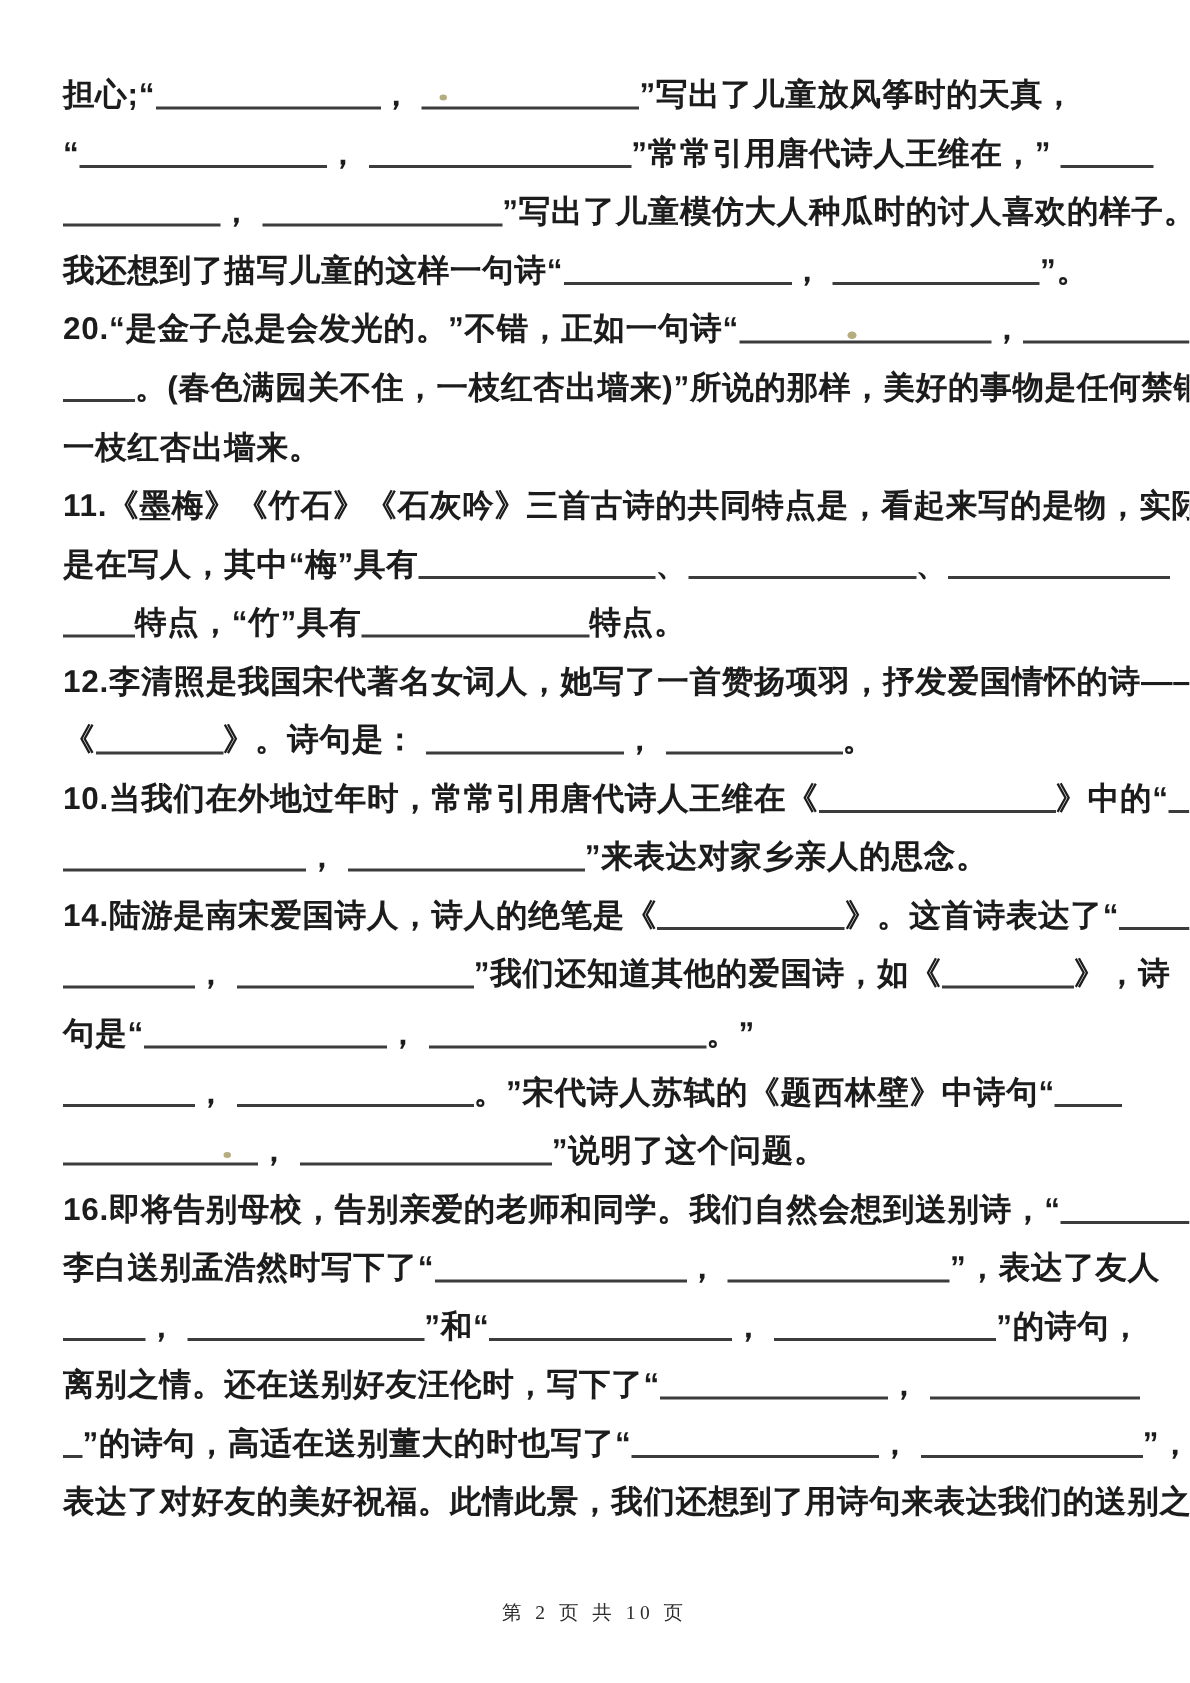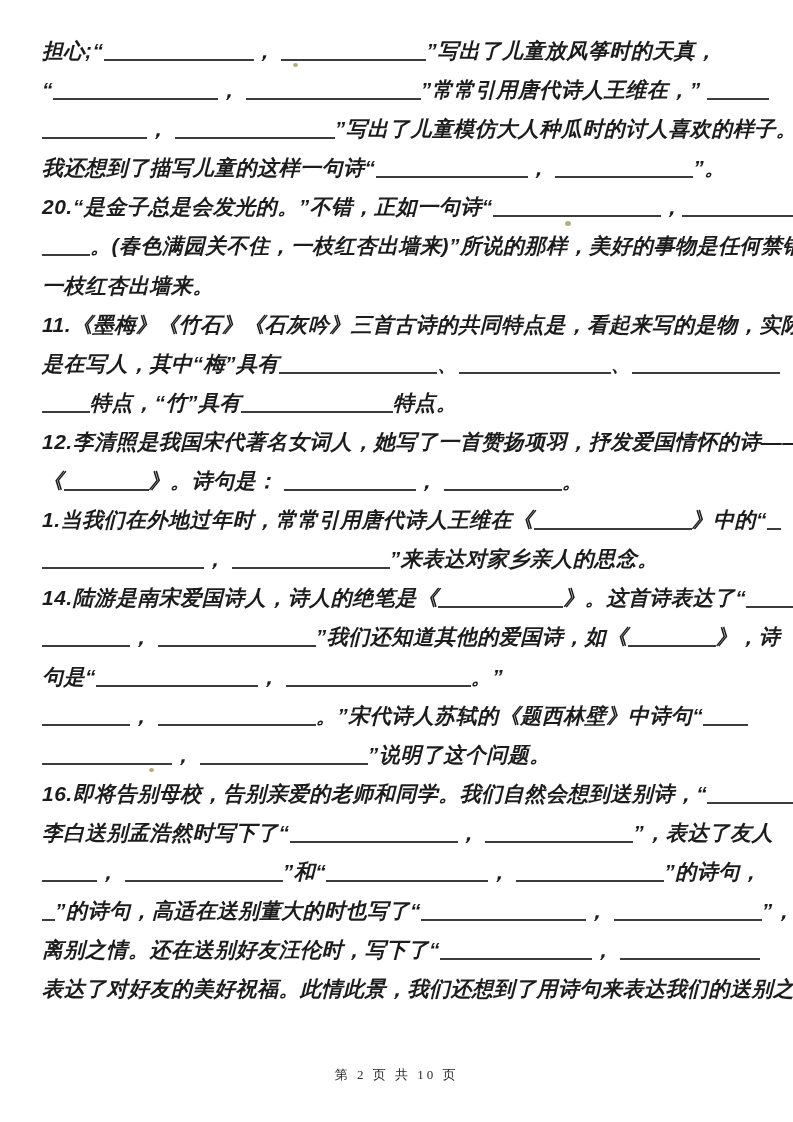--- a/index.html
+++ b/index.html
@@ -11,24 +11,23 @@
     position: relative;
     width: 793px;
     height: 1122px;
     background: #ffffff;
     overflow: hidden;
     font-family: "Liberation Sans", sans-serif;
     color: #1c1c1c;
   }
   .content {
     position: absolute;
-    top: 31px;
+    top: 44px;
     left: 42px;
     width: 730px;
-    font-style: italic;
   }
   .line {
     height: 39.1px;
     line-height: 39.1px;
     font-size: 21px;
     font-weight: 600;
     letter-spacing: 0.5px;
     white-space: nowrap;
   }
   .txt {
@@ -67,31 +66,31 @@
       <div class="line"><span class="blank" style="width: 105px;"></span><span class="txt">， </span><span class="blank" style="width: 160px;"></span><span class="txt">”写出了儿童模仿大人种瓜时的讨人喜欢的样子。</span></div>
       <div class="line"><span class="txt">我还想到了描写儿童的这样一句诗“</span><span class="blank" style="width: 152px;"></span><span class="txt">， </span><span class="blank" style="width: 138px;"></span><span class="txt">”。</span></div>
       <div class="line"><span class="txt">20.“是金子总是会发光的。”不错，正如一句诗“</span><span class="blank" style="width: 168px;"></span><span class="txt">，</span><span class="blank" style="width: 138px;"></span></div>
       <div class="line"><span class="blank" style="width: 48px;"></span><span class="txt">。(春色满园关不住，一枝红杏出墙来)”所说的那样，美好的事物是任何禁锢</span></div>
       <div class="line"><span class="txt">一枝红杏出墙来。</span></div>
       <div class="line"><span class="txt">11.《墨梅》《竹石》《石灰吟》三首古诗的共同特点是，看起来写的是物，实际上</span></div>
       <div class="line"><span class="txt">是在写人，其中“梅”具有</span><span class="blank" style="width: 158px;"></span><span class="txt">、</span><span class="blank" style="width: 152px;"></span><span class="txt">、</span><span class="blank" style="width: 148px;"></span></div>
       <div class="line"><span class="blank" style="width: 48px;"></span><span class="txt">特点，“竹”具有</span><span class="blank" style="width: 152px;"></span><span class="txt">特点。</span></div>
       <div class="line"><span class="txt">12.李清照是我国宋代著名女词人，她写了一首赞扬项羽，抒发爱国情怀的诗——</span></div>
       <div class="line"><span class="txt">《</span><span class="blank" style="width: 85px;"></span><span class="txt">》。诗句是： </span><span class="blank" style="width: 132px;"></span><span class="txt">， </span><span class="blank" style="width: 118px;"></span><span class="txt">。</span></div>
-      <div class="line"><span class="txt">1.当我们在外地过年时，常常引用唐代诗人王维在《</span><span class="blank" style="width: 158px;"></span><span class="txt">》中的“</span><span class="blank" style="width: 14px;"></span></div>
+      <div class="line"><span class="txt">10.当我们在外地过年时，常常引用唐代诗人王维在《</span><span class="blank" style="width: 158px;"></span><span class="txt">》中的“</span><span class="blank" style="width: 14px;"></span></div>
       <div class="line"><span class="blank" style="width: 162px;"></span><span class="txt">， </span><span class="blank" style="width: 158px;"></span><span class="txt">”来表达对家乡亲人的思念。</span></div>
       <div class="line"><span class="txt">14.陆游是南宋爱国诗人，诗人的绝笔是《</span><span class="blank" style="width: 125px;"></span><span class="txt">》。这首诗表达了“</span><span class="blank" style="width: 72px;"></span></div>
       <div class="line"><span class="blank" style="width: 88px;"></span><span class="txt">， </span><span class="blank" style="width: 158px;"></span><span class="txt">”我们还知道其他的爱国诗，如《</span><span class="blank" style="width: 88px;"></span><span class="txt">》，诗</span></div>
       <div class="line"><span class="txt">句是“</span><span class="blank" style="width: 162px;"></span><span class="txt">， </span><span class="blank" style="width: 185px;"></span><span class="txt">。”</span></div>
       <div class="line"><span class="blank" style="width: 88px;"></span><span class="txt">， </span><span class="blank" style="width: 158px;"></span><span class="txt">。”宋代诗人苏轼的《题西林壁》中诗句“</span><span class="blank" style="width: 45px;"></span></div>
       <div class="line"><span class="blank" style="width: 130px;"></span><span class="txt">， </span><span class="blank" style="width: 168px;"></span><span class="txt">”说明了这个问题。</span></div>
       <div class="line"><span class="txt">16.即将告别母校，告别亲爱的老师和同学。我们自然会想到送别诗，“</span><span class="blank" style="width: 100px;"></span></div>
       <div class="line"><span class="txt">李白送别孟浩然时写下了“</span><span class="blank" style="width: 168px;"></span><span class="txt">， </span><span class="blank" style="width: 148px;"></span><span class="txt">”，表达了友人</span></div>
       <div class="line"><span class="blank" style="width: 55px;"></span><span class="txt">， </span><span class="blank" style="width: 158px;"></span><span class="txt">”和“</span><span class="blank" style="width: 162px;"></span><span class="txt">， </span><span class="blank" style="width: 148px;"></span><span class="txt">”的诗句，</span></div>
+      <div class="line"><span class="txt">离别之情。还在送别好友汪伦时，写下了“</span><span class="blank" style="width: 152px;"></span><span class="txt">， </span><span class="blank" style="width: 140px;"></span></div>
       <div class="line"><span class="blank" style="width: 13px;"></span><span class="txt">”的诗句，高适在送别董大的时也写了“</span><span class="blank" style="width: 165px;"></span><span class="txt">， </span><span class="blank" style="width: 148px;"></span><span class="txt">”，</span></div>
-      <div class="line"><span class="txt">离别之情。还在送别好友汪伦时，写下了“</span><span class="blank" style="width: 152px;"></span><span class="txt">， </span><span class="blank" style="width: 140px;"></span></div>
       <div class="line"><span class="txt">表达了对好友的美好祝福。此情此景，我们还想到了用诗句来表达我们的送别之</span></div>
     </div>
   <div class="footer">第 2 页 共 10 页</div>
 <div class="dot" style="left: 293px; top: 63px; width: 5px; height: 4px; background: rgb(181, 173, 126);"></div>
     <div class="dot" style="left: 565px; top: 221px; width: 6px; height: 5px; background: rgb(181, 173, 126);"></div>
     <div class="dot" style="left: 149px; top: 768px; width: 5px; height: 4px; background: rgb(181, 173, 126);"></div>
   </div>
 
 </body></html>

